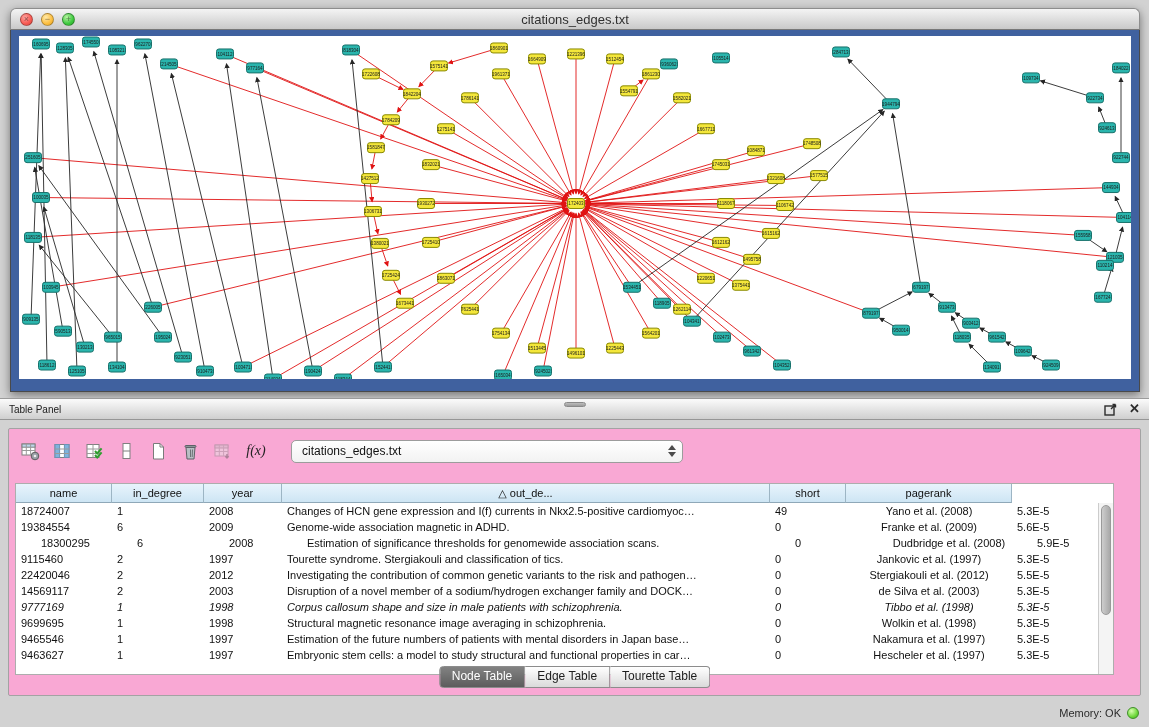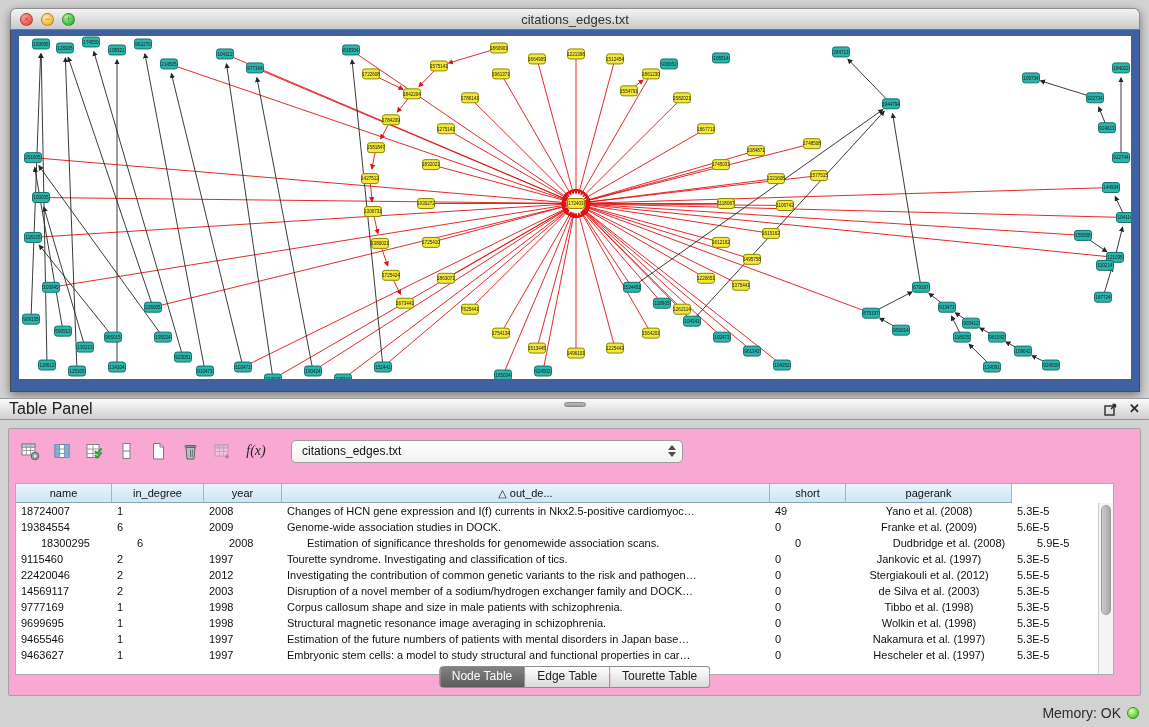--- a/index.html
+++ b/index.html
@@ -29,21 +29,21 @@
     border-right:1px solid #4a4a4a; border-bottom:1px solid #4a4a4a;
     padding:6px 8px 12px 8px; }
   .canvas { width:100%; height:100%; background:#ffffff; position:relative; overflow:hidden; }
   .canvas svg { width:100%; height:100%; display:block; }
 
   
   .tp-header { position:absolute; left:0; top:398px; width:1149px; height:22px;
     background:linear-gradient(#fbfbfb,#cfcfcf);
     border-top:1px solid #9b9b9b; border-bottom:1px solid #969696;
     display:flex; align-items:center; padding:0 9px; }
-  .tp-title { font-size:16px; color:#202020; }
+  .tp-title { font-size:10px; color:#202020; }
   .tp-header-icons { margin-left:auto; display:flex; gap:12px; align-items:center; }
   .float-btn svg { display:block; }
   .close-btn { font-size:13px; font-weight:bold; color:#2b2b2b; line-height:12px; cursor:default; }
   .split-handle { position:absolute; left:50%; top:3px; transform:translateX(-50%);
     width:22px; height:5px; border-radius:3px;
     background:linear-gradient(#bdbdbd,#9c9c9c); border:1px solid #8a8a8a; }
 
   .tp-box { position:absolute; left:8px; top:428px; width:1133px; height:268px;
     background:#f9a8d4; border:1px solid #a3a3a3; border-radius:2px; }
 
@@ -81,21 +81,21 @@
   .tp-tabs { position:absolute; bottom:7px; left:50%; transform:translateX(-50%); display:flex; }
   .seg { padding:2px 12px 4px; font-size:12px; color:#1d1d1d;
     background:linear-gradient(#ffffff,#dadada); border:1px solid #8c8c8c; border-left:none;
     cursor:default; }
   .seg:first-child { border-left:1px solid #8c8c8c; border-radius:4px 0 0 4px; }
   .seg:last-child { border-radius:0 4px 4px 0; }
   .seg.active { background:linear-gradient(#828282,#5c5c5c); color:#ffffff; }
 
   .statusbar { position:absolute; left:0; bottom:0; width:1149px; height:28px;
     display:flex; align-items:center; justify-content:flex-end; gap:6px; padding:0 10px; }
-  .mem-label { font-size:14px; color:#2b2b2b; }
+  .mem-label { font-size:11px; color:#2b2b2b; }
   .mem-dot { width:12px; height:12px; border-radius:50%; border:1px solid #3f8f27;
     background:radial-gradient(circle at 35% 30%, #d8ffb0, #6fd83c 60%, #3fae22); }
 </style>
 </head>
 <body>
 
 <div class="net-window">
   <div class="titlebar">
     <div class="traffic">
       <div class="light red">×</div>
@@ -762,39 +762,39 @@
           <div class="td c2">2008</div>
           <div class="td c3">Changes of HCN gene expression and I(f) currents in Nkx2.5-positive cardiomyoc…</div>
           <div class="td c4">49</div>
           <div class="td c5">Yano et al. (2008)</div>
           <div class="td c6">5.3E-5</div>
         </div>
         <div class="tr" style="grid-template-columns: 96px 92px 78px 488px 76px 166px 86px;">
           <div class="td c0">19384554</div>
           <div class="td c1">6</div>
           <div class="td c2">2009</div>
-          <div class="td c3">Genome-wide association studies in DOCK.</div>
+          <div class="td c3">Genome-wide association magnetic in ADHD.</div>
           <div class="td c4">0</div>
           <div class="td c5">Franke et al. (2009)</div>
           <div class="td c6">5.6E-5</div>
         </div>
         <div class="tr" style="grid-template-columns: 96px 92px 78px 488px 76px 166px 86px; padding-left: 20px;">
           <div class="td c0">18300295</div>
           <div class="td c1">6</div>
           <div class="td c2">2008</div>
           <div class="td c3">Estimation of significance thresholds for genomewide association scans.</div>
           <div class="td c4">0</div>
           <div class="td c5">Dudbridge et al. (2008)</div>
           <div class="td c6">5.9E-5</div>
         </div>
         <div class="tr" style="grid-template-columns: 96px 92px 78px 488px 76px 166px 86px;">
           <div class="td c0">9115460</div>
           <div class="td c1">2</div>
           <div class="td c2">1997</div>
-          <div class="td c3">Tourette syndrome. Investigating and classification of tics.</div>
+          <div class="td c3">Tourette syndrome. Stergiakouli and classification of tics.</div>
           <div class="td c4">0</div>
           <div class="td c5">Jankovic et al. (1997)</div>
           <div class="td c6">5.3E-5</div>
         </div>
         <div class="tr" style="grid-template-columns: 96px 92px 78px 488px 76px 166px 86px;">
           <div class="td c0">22420046</div>
           <div class="td c1">2</div>
           <div class="td c2">2012</div>
           <div class="td c3">Investigating the contribution of common genetic variants to the risk and pathogen…</div>
           <div class="td c4">0</div>
@@ -803,21 +803,21 @@
         </div>
         <div class="tr" style="grid-template-columns: 96px 92px 78px 488px 76px 166px 86px;">
           <div class="td c0">14569117</div>
           <div class="td c1">2</div>
           <div class="td c2">2003</div>
           <div class="td c3">Disruption of a novel member of a sodium/hydrogen exchanger family and DOCK…</div>
           <div class="td c4">0</div>
           <div class="td c5">de Silva et al. (2003)</div>
           <div class="td c6">5.3E-5</div>
         </div>
-        <div class="tr" style="grid-template-columns: 96px 92px 78px 488px 76px 166px 86px;">
+        <div class="tr" style="grid-template-columns: 96px 92px 78px 488px 76px 166px 86px; font-style: italic;">
           <div class="td c0">9777169</div>
           <div class="td c1">1</div>
           <div class="td c2">1998</div>
           <div class="td c3">Corpus callosum shape and size in male patients with schizophrenia.</div>
           <div class="td c4">0</div>
           <div class="td c5">Tibbo et al. (1998)</div>
           <div class="td c6">5.3E-5</div>
         </div>
         <div class="tr" style="grid-template-columns: 96px 92px 78px 488px 76px 166px 86px;">
           <div class="td c0">9699695</div>

